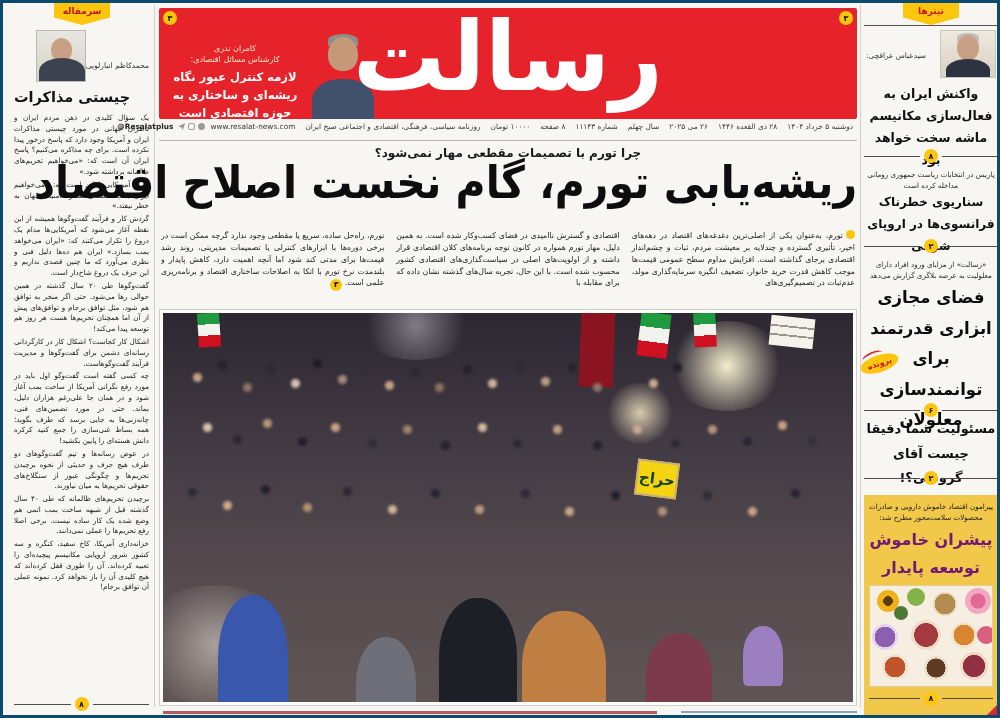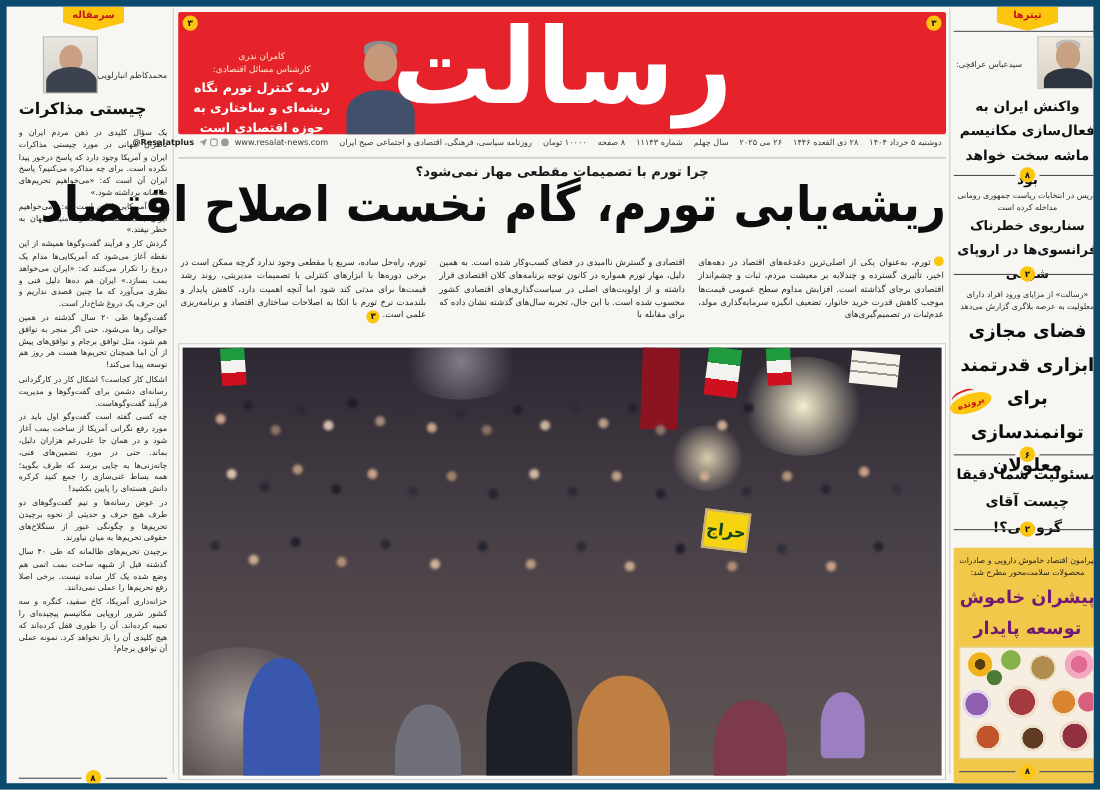--- a/index.html
+++ b/index.html
@@ -1,17 +1,17 @@
 <!DOCTYPE html>
 <html dir="rtl" lang="fa"><head>
 <meta charset="utf-8">
 <style>
   * { margin:0; padding:0; box-sizing:border-box; }
   html,body { background:#e7e7e3; font-family:"DejaVu Sans", sans-serif; }
-  #page { position:relative; width:1000px; height:718px; margin:0 auto; background:#f7f6f3; overflow:hidden; border:6px solid #0c4a6e; }
+  #page { position:relative; width:1000px; height:718px; margin:0 auto; background:#f7f6f3; overflow:hidden; border:3px solid #0c4a6e; }
 
   .vrule { position:absolute; top:2px; bottom:8px; width:1px; background:#cfcec9; }
 
   
   .flag-badge { position:absolute; top:0; width:56px; height:22px; background:#fcc50e;
     clip-path:polygon(0 0,100% 0,100% 66%,50% 100%,0 66%);
     display:flex; align-items:flex-start; justify-content:center; font-size:9px; font-weight:bold; color:#c3161c; padding-top:3px; }
   .numcircle { display:inline-flex; width:14px; height:14px; border-radius:50%; background:#fcc50e;
     color:#151515; font-size:8px; font-weight:bold; align-items:center; justify-content:center; flex:0 0 auto; }
   .num-divider { display:flex; align-items:center; gap:4px; }
@@ -201,21 +201,21 @@
 
       <div class="mh-left">
         <div class="person-photo">
           <span class="hair"></span>
           <span class="head"></span>
           <span class="suit"></span>
         </div>
         <div class="mh-left-text">
           <div class="mh-name">کامران ندری</div>
           <div class="mh-role">کارشناس مسائل اقتصادی:</div>
-          <div class="mh-quote">لازمه کنترل تورم نگاه ریشه‌ای و ساختاری به حوزه اقتصادی است</div>
+          <div class="mh-quote">لازمه کنترل عبور نگاه ریشه‌ای و ساختاری به حوزه اقتصادی است</div>
         </div>
       </div>
 
       <div class="logo">رسالت</div>
 
     </header>
 
     <div class="dateline">
       <span>دوشنبه ۵ خرداد ۱۴۰۴</span>
         <i class="sq"></i>

